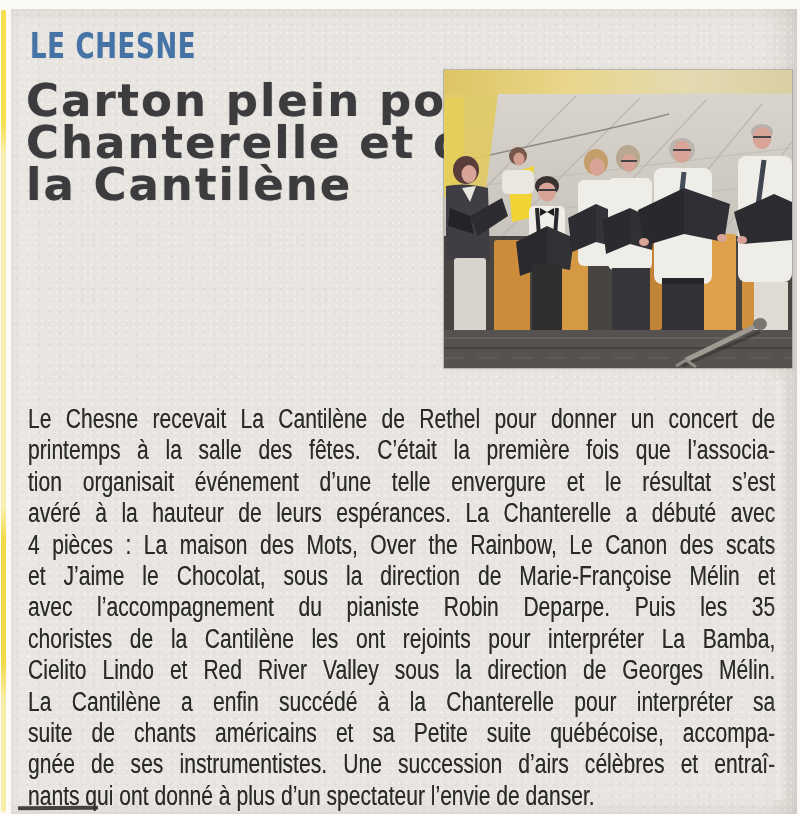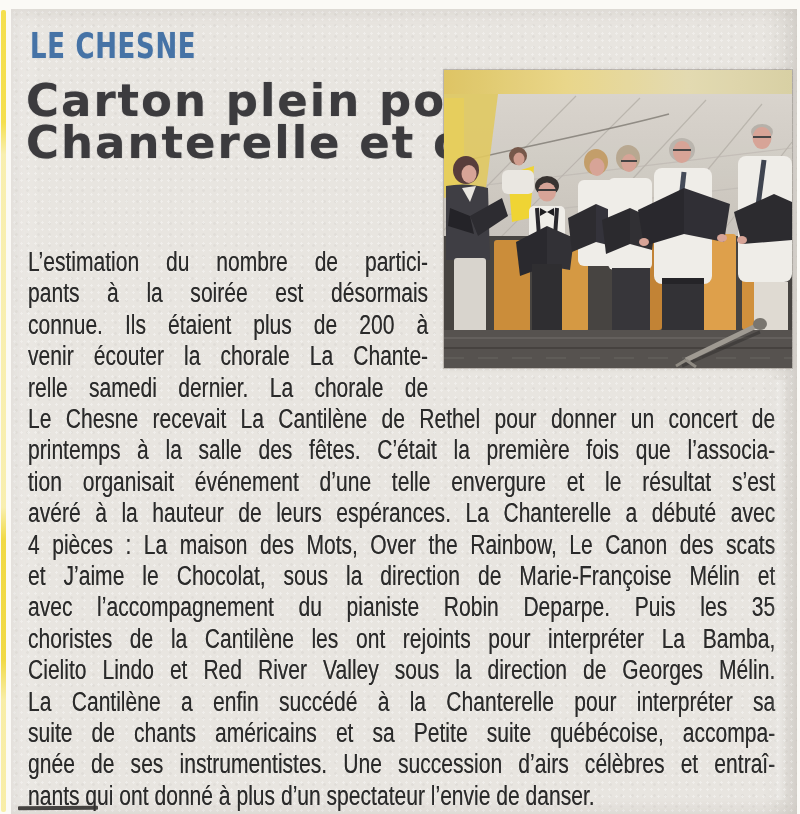--- a/index.html
+++ b/index.html
@@ -91,20 +91,21 @@
 <div id="page">
 
   <div id="paper"></div>
   <div id="highlight"></div>
 
   <div id="kicker">LE CHESNE</div>
 
   <h1 id="headline" style="margin:0;">
     <span class="hline">Carton plein pour</span>
     <span class="hline">Chanterelle et de</span>
+    <span class="hline">la Cantilène</span>
   </h1>
 
   <div id="photo">
     <svg viewBox="0 0 348 298" preserveAspectRatio="none">
       <defs>
         <linearGradient id="gCeil" x1="0" y1="0" x2="0" y2="1">
           <stop offset="0" stop-color="#dad6ce"></stop>
             <stop offset="1" stop-color="#c4c0b8"></stop>
         </linearGradient>
         <linearGradient id="gTop" x1="0" y1="0" x2="1" y2="0">
@@ -227,27 +228,20 @@
         <line x1="238" y1="296" x2="316" y2="262" stroke="#242220" stroke-width="3" opacity=".5"></line>
         <line x1="242" y1="290" x2="312" y2="256" stroke="#99958d" stroke-width="5"></line>
         <path d="M242,290 L232,296 M242,290 L252,297" stroke="#88847c" stroke-width="3" fill="none"></path>
         <ellipse cx="316" cy="254" rx="7" ry="6" fill="#716e68"></ellipse>
       </g>
 
       <rect x="0" y="0" width="348" height="298" fill="#fdf6e8" opacity=".06"></rect>
     </svg>
   </div>
 
-  <div id="narrowcol">
-      <div class="bline">L’estimation du nombre de partici-</div>
-      <div class="bline">pants à la soirée est désormais</div>
-      <div class="bline">connue. Ils étaient plus de 200 à</div>
-      <div class="bline">venir écouter la chorale La Chante-</div>
-      <div class="bline">relle samedi dernier. La chorale de</div>
-    </div>
   <div id="widecol">
       <div class="bline">Le Chesne recevait La Cantilène de Rethel pour donner un concert de</div>
       <div class="bline">printemps à la salle des fêtes. C’était la première fois que l’associa-</div>
       <div class="bline">tion organisait événement d’une telle envergure et le résultat s’est</div>
       <div class="bline">avéré à la hauteur de leurs espérances. La Chanterelle a débuté avec</div>
       <div class="bline">4 pièces : La maison des Mots, Over the Rainbow, Le Canon des scats</div>
       <div class="bline">et J’aime le Chocolat, sous la direction de Marie-Françoise Mélin et</div>
       <div class="bline">avec l’accompagnement du pianiste Robin Deparpe. Puis les 35</div>
       <div class="bline">choristes de la Cantilène les ont rejoints pour interpréter La Bamba,</div>
       <div class="bline">Cielito Lindo et Red River Valley sous la direction de Georges Mélin.</div>

